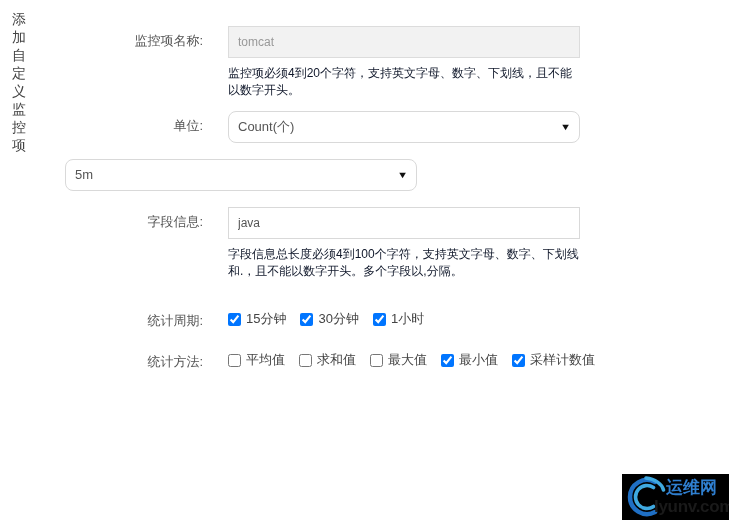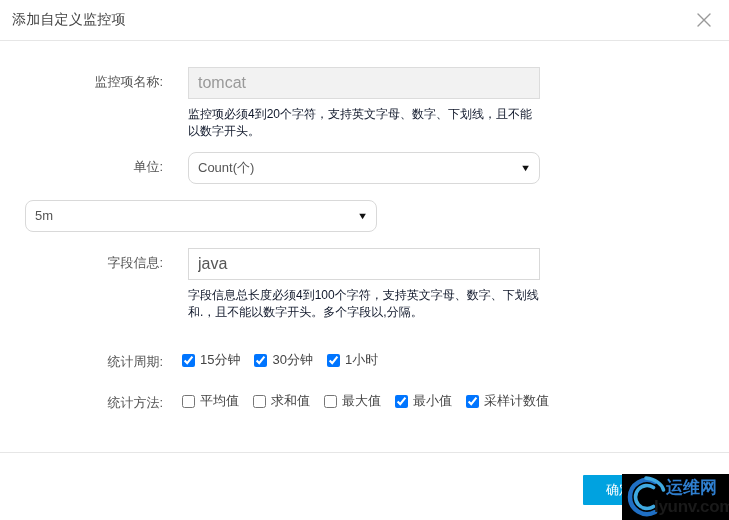--- a/index.html
+++ b/index.html
@@ -16,21 +16,21 @@
     overflow: hidden;
     position: relative;
   }
 
   
   .dialog {
     position: absolute;
     inset: 0;
     background: #ffffff;
     display: flex;
-    flex-direction: column;
+    flex-direction: row;
   }
 
   
   .dialog-header {
     height: 41px;
     box-sizing: border-box;
     border-bottom: 1px solid #e6e6e6;
     position: relative;
     flex: 0 0 auto;
   }
@@ -50,20 +50,21 @@
     height: 28px;
     cursor: pointer;
   }
   .close-btn svg { display: block; }
 
   
   .dialog-body {
     flex: 1 1 auto;
     position: relative;
     padding-top: 26px;
+    padding-left: 40px;
   }
 
   .form-row {
     display: flex;
     align-items: flex-start;
   }
   .form-label {
     width: 163px;
     flex: 0 0 163px;
     text-align: right;
@@ -81,21 +82,21 @@
 
   
   .txt {
     width: 352px;
     height: 32px;
     box-sizing: border-box;
     border: 1px solid #d9d9d9;
     background: #ffffff;
     color: #555555;
     font-family: "Liberation Sans", "DejaVu Sans", sans-serif;
-    font-size: 16px;
+    font-size: 12px;
     padding: 0 9px;
     outline: none;
     border-radius: 0;
     display: block;
   }
   .txt.disabled {
     background: #f2f2f2;
     color: #999999;
     border-color: #dcdcdc;
   }
@@ -152,21 +153,21 @@
   .row-method    { margin-top: 17px; }
 
   
   .chk-group {
     display: flex;
     align-items: flex-start;
     flex-wrap: nowrap;
     padding-top: 4px;
     width: 380px;
     flex: 0 0 380px;
-    margin-left: 19px;
+    margin-left: 25px;
   }
   .chk-item {
     display: inline-flex;
     align-items: center;
     margin-right: 14px;
     white-space: nowrap;
     cursor: pointer;
   }
   .chk-item:last-child { margin-right: 0; }
   .chk-box {

